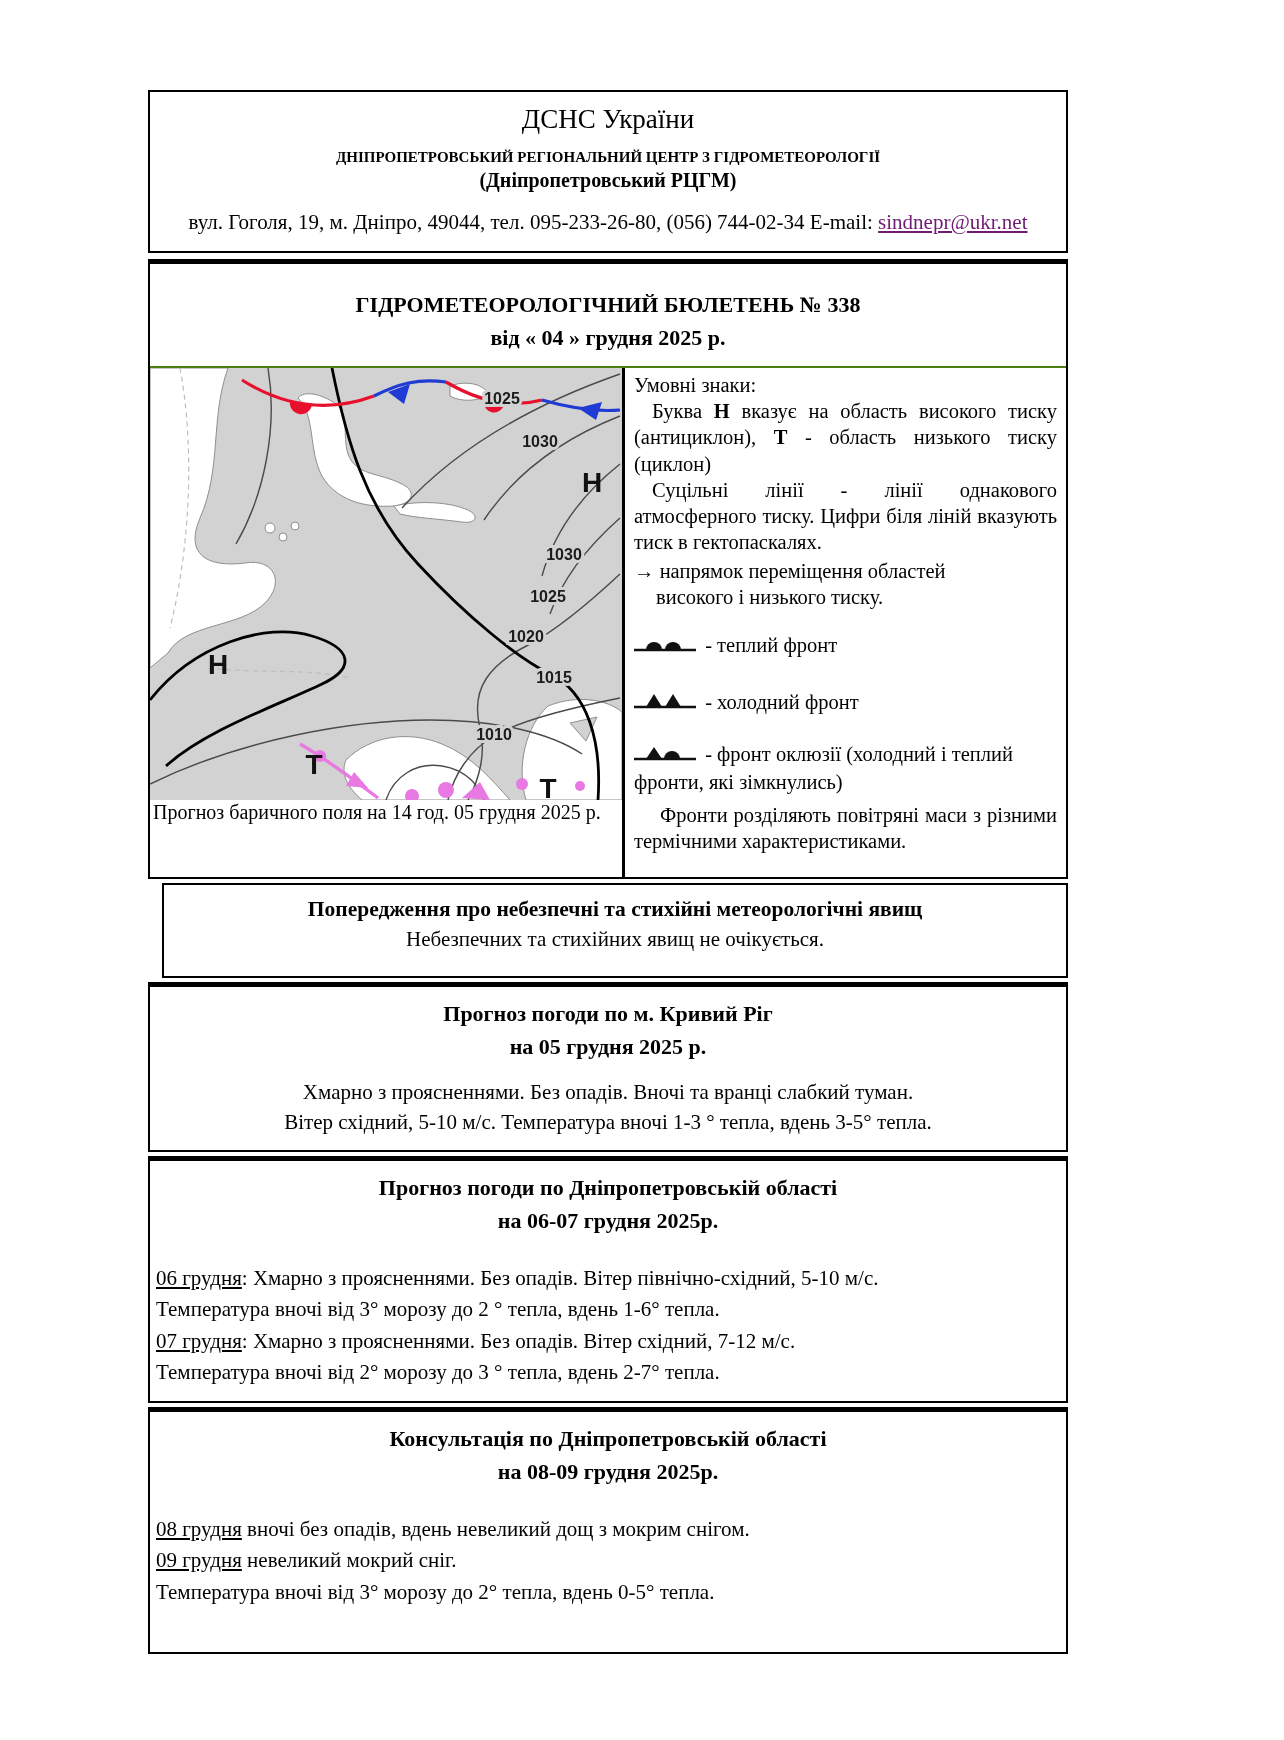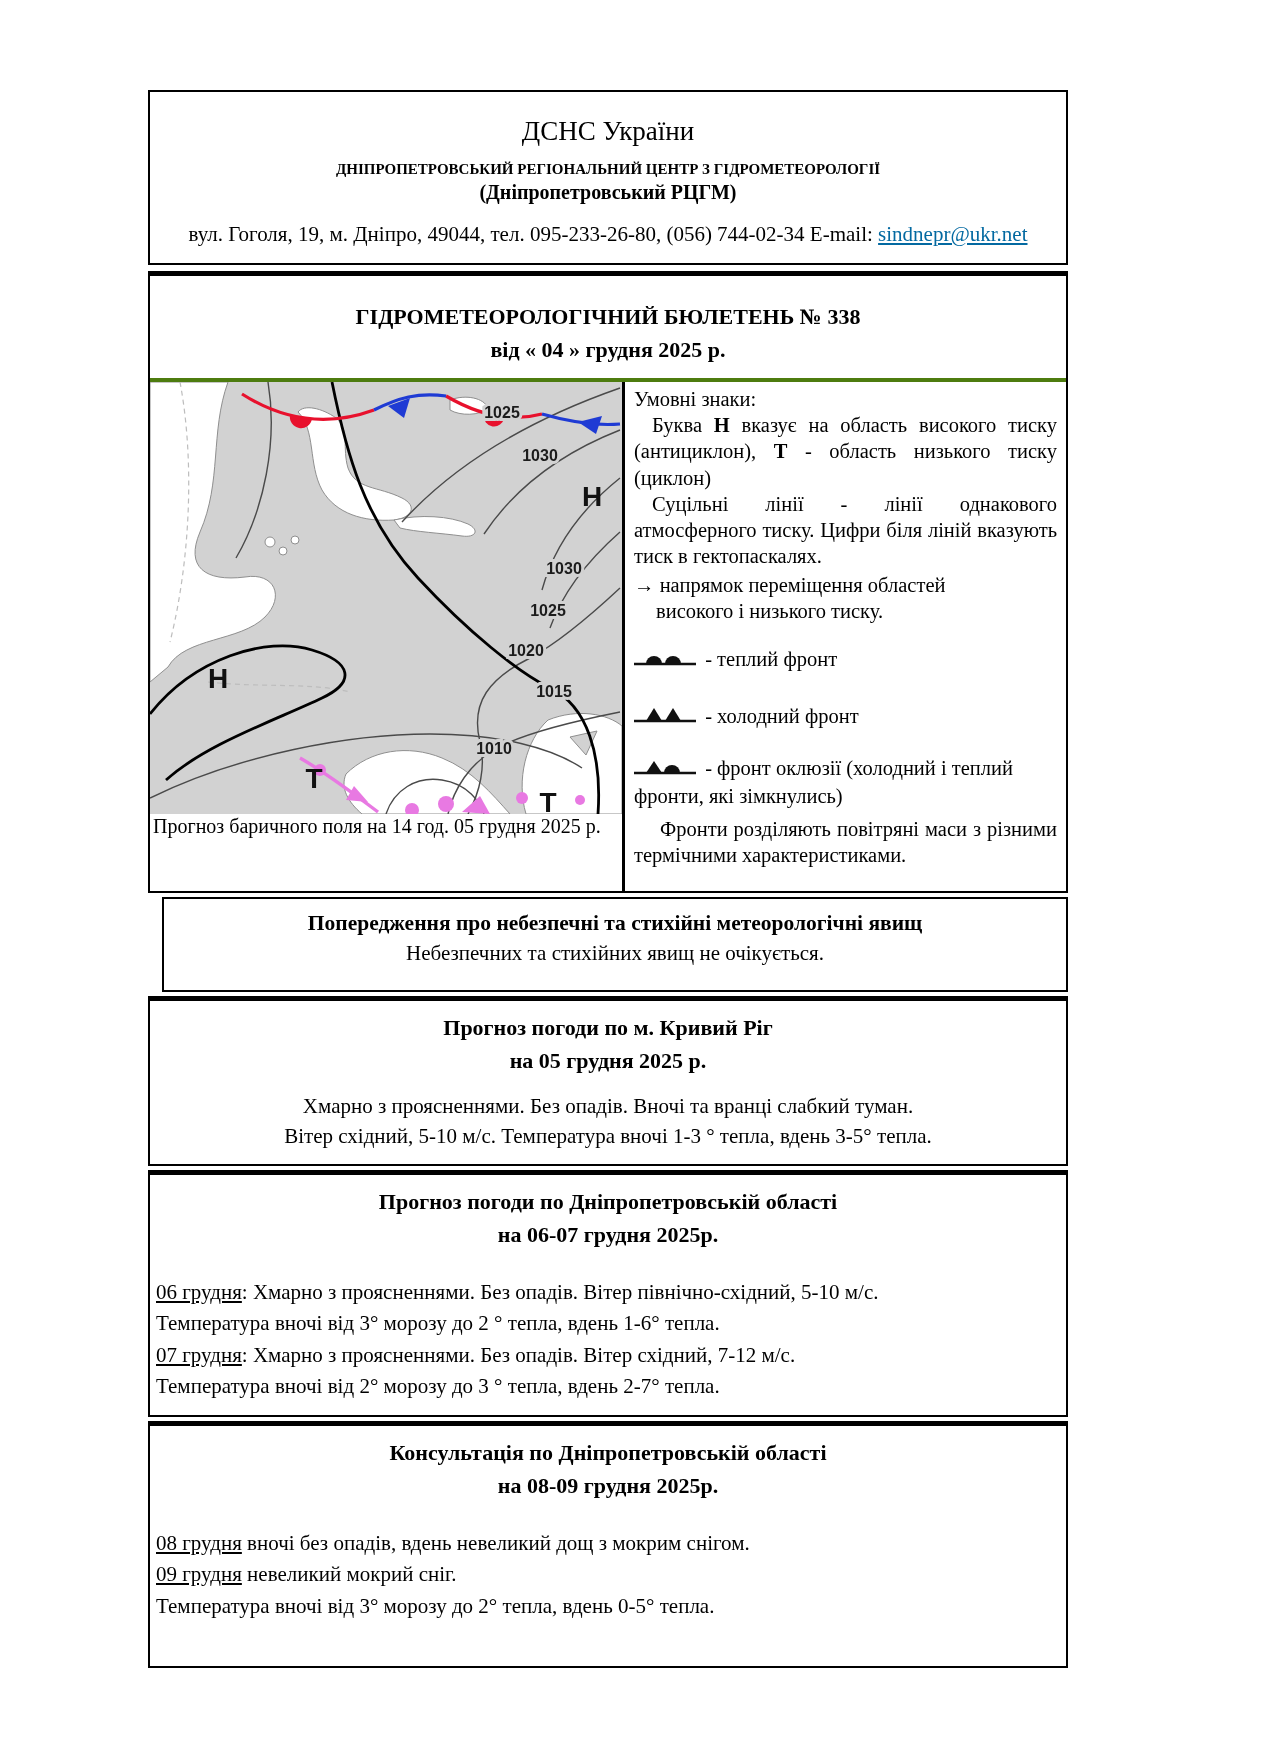--- a/index.html
+++ b/index.html
@@ -6,30 +6,30 @@
   body{width:1284px;height:1740px;font-family:"Liberation Serif","DejaVu Serif",serif;color:#000;}
   .page{position:relative;width:1284px;height:1740px;background:#fff;overflow:hidden;}
   .content{position:absolute;left:148px;top:90px;width:920px;}
   .box{border:2px solid #000;box-sizing:border-box;background:#fff;}
   .box.thick-top{border-top-width:5px;}
   .gap4{height:4px;}
   .gap6{height:6px;}
   .bold{font-weight:bold;}
 
   
-  .hdr{padding:24px 10px 16px;}
+  .hdr{padding:12px 10px 16px;}
   .hdr-org{font-size:27px;text-align:center;}
   .hdr-main{font-size:15px;font-weight:bold;text-align:center;margin-top:14px;}
   .hdr-short{font-size:20px;font-weight:bold;text-align:center;margin-top:3px;}
   .hdr-addr{font-size:21px;text-align:center;margin-top:18px;}
-  .email{color:#0369a1;text-decoration:underline;cursor:pointer;}
+  .email{color:#701a75;text-decoration:underline;cursor:pointer;}
 
   
   .bul-title{padding:24px 0 12px;font-size:22px;font-weight:bold;text-align:center;line-height:1.5;}
-  .map-row{display:flex;border-top:4px solid #4d7c0f;}
+  .map-row{display:flex;border-top:2px solid #4d7c0f;}
   .map-col{width:472px;flex:0 0 472px;}
   svg.map{display:block;width:472px;height:432px;}
   .map-caption{font-size:20px;padding:1px 0 3px 3px;}
   .legend-col{flex:1;border-left:3px solid #000;padding:4px 9px 2px 9px;font-size:20.5px;line-height:1.28;}
   .legend-title{}
   .jpara{margin:0;text-align:justify;text-indent:18px;}
   .arrow-l1{margin-top:2px;}
   .arrow-l2{padding-left:22px;}
   .front-item{margin-top:20px;}
   .front-item svg{vertical-align:middle;margin-right:4px;}

